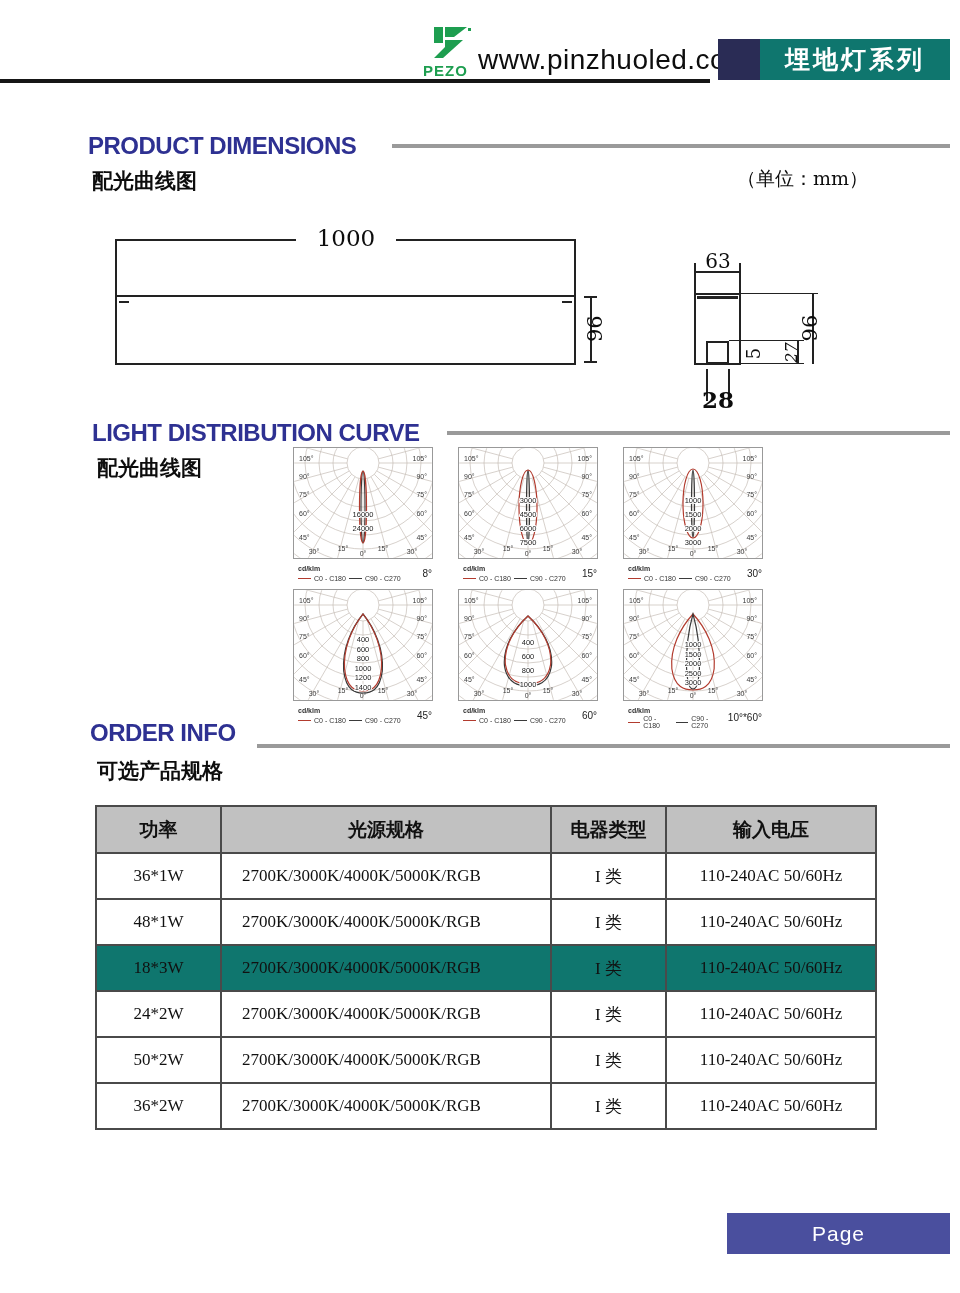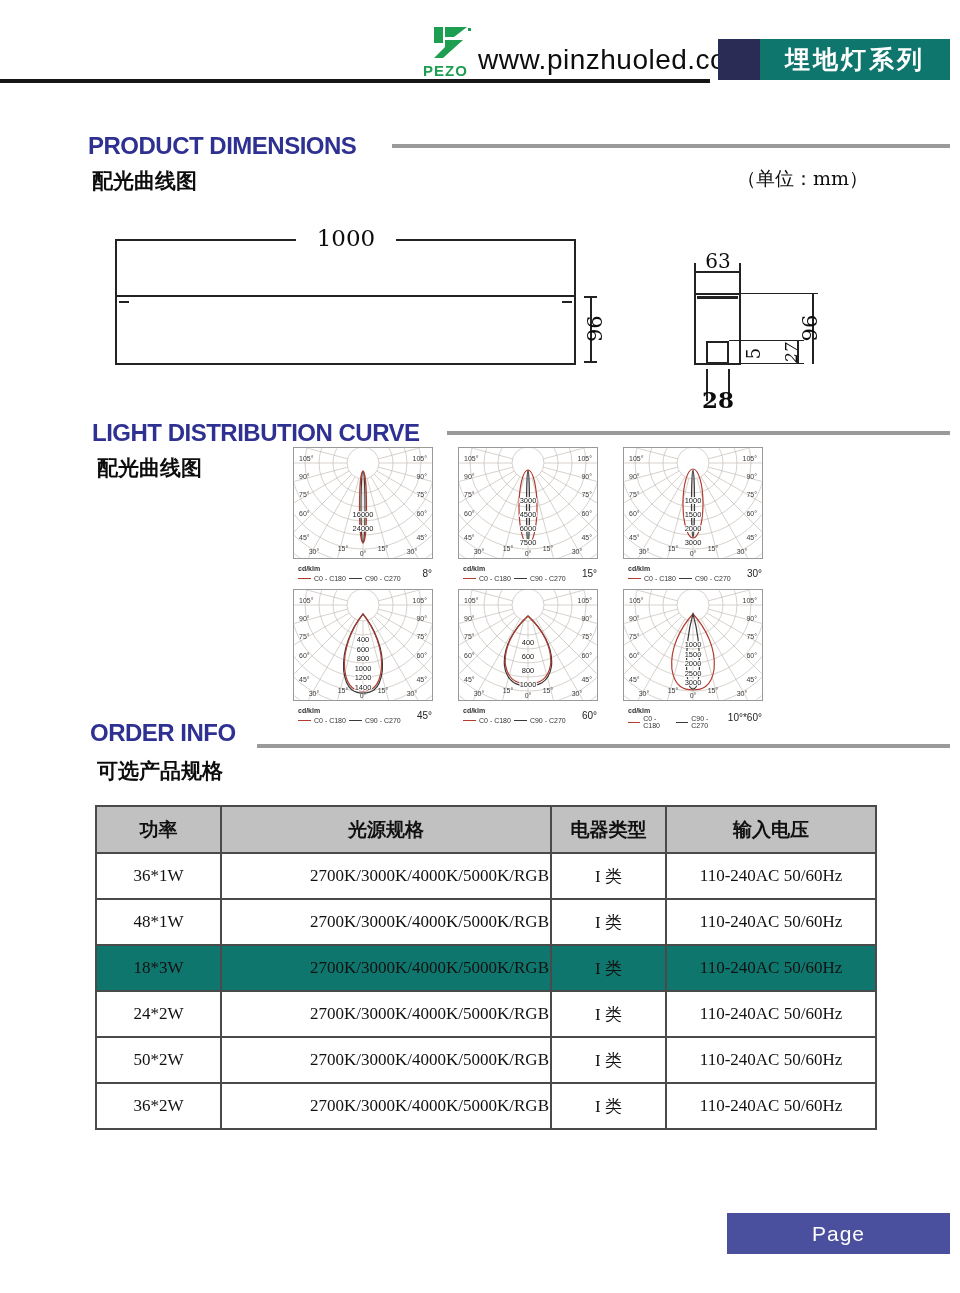--- a/index.html
+++ b/index.html
@@ -36,21 +36,21 @@
   .dash { width:13px; height:0; border-top:1.3px solid; display:inline-block; }
   .dash.red { border-color:#b23b2e; }
   .dash.dark { border-color:#3a3a3a; }
   .ang { font-size:10px; margin-left:auto; margin-right:1px; position:relative; top:-5px; color:#222; }
 
   
   .spec-table { border-collapse:collapse; width:780px; font-family:"Liberation Serif", serif; table-layout:fixed; }
   .spec-table th, .spec-table td { border:2px solid #4a4a4a; }
   .spec-table th { height:43px; font-size:19px; font-weight:bold; background:#c1c1c1; }
   .spec-table td { height:42px; font-size:17px; text-align:center; }
-  .spec-table td.spec { text-align:right; padding-left:20px; }
+  .spec-table td.spec { text-align:left; padding-left:20px; }
   .spec-table tr.hl td { background:#0f766e; }
   .spec-table tr.note-row td { background:#c9cdcc; text-align:left; padding:15px 12px; font-size:16px; height:auto; }
 
   
   .page-box { background:#4a4f9e; color:#fff; display:flex; align-items:center; justify-content:center;
               font-size:21px; letter-spacing:1px; }
 </style>
 </head>
 <body>
 

